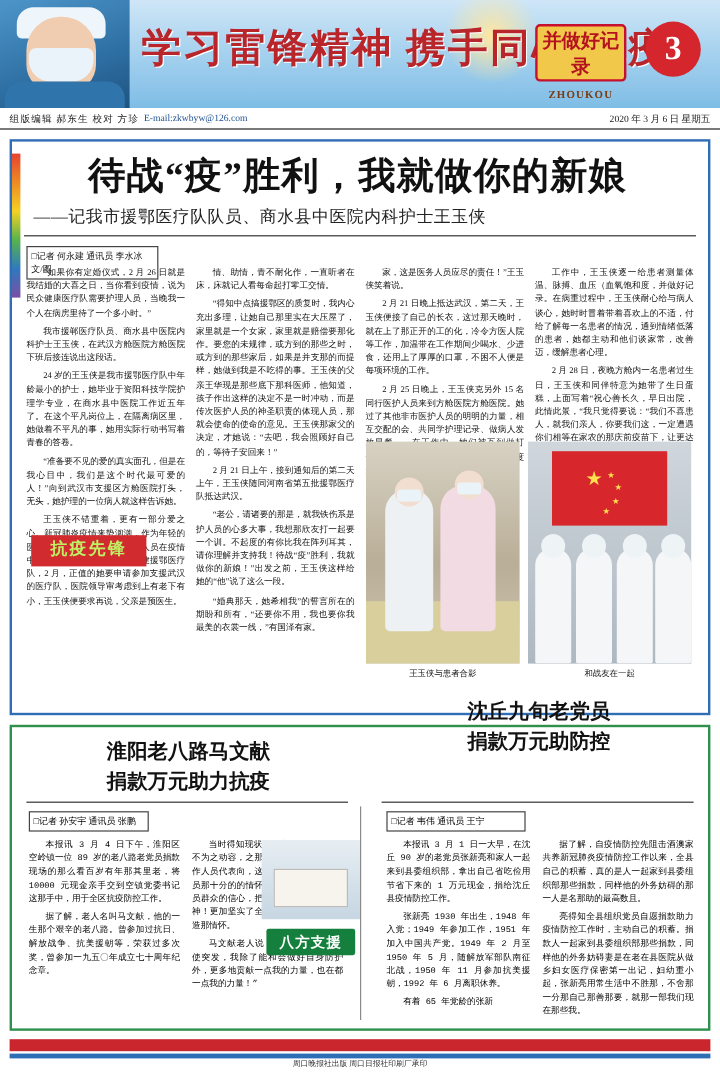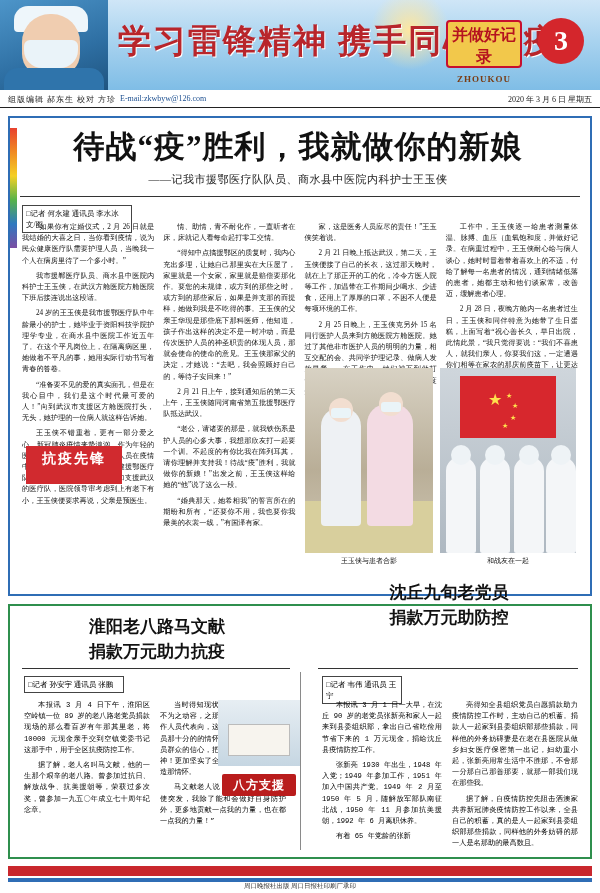--- a/index.html
+++ b/index.html
@@ -76,40 +76,40 @@
   .rainbow{
     position:absolute;left:10px;top:128px;width:7px;height:120px;
     background:linear-gradient(180deg,#e8412f 0%,#f08a22 20%,#f5d024 40%,#57b34a 60%,#2f79c0 80%,#7b4ea3 100%);
   }
   .headline{
     position:absolute;left:28px;top:126px;width:540px;text-align:center;
     font-size:31px;font-weight:bold;color:#111;letter-spacing:1px;
     font-family:"Liberation Serif",serif;
   }
   .subhead{
-    position:absolute;left:28px;top:172px;width:540px;text-align:center;
-    font-size:11px;color:#222;letter-spacing:.5px;
+    position:absolute;left:28px;top:172px;width:540px;
+    font-size:14px;color:#222;letter-spacing:.5px;
   }
   .hr-thin{position:absolute;left:20px;top:196px;width:560px;height:1px;background:#333;}
 
   .byline{
     position:absolute;left:22px;top:205px;width:110px;font-size:7.5px;color:#111;
     border:1px solid #444;padding:2px 3px;box-sizing:border-box;line-height:11px;
   }
 
   .cols{
     position:absolute;left:22px;top:222px;width:556px;height:300px;
     display:flex;gap:9px;font-family:Liberation Serif, serif;
   }
   .col{width:134px;font-size:7.2px;line-height:11.2px;color:#111;text-align:justify;}
   .col p{margin:0 0 4px 0;text-indent:14px;}
 
   .redbox{
-    position:absolute;left:26px;top:446px;width:96px;height:38px;background:#d12a2f;
-    color:#ffffff;font-size:14px;font-weight:bold;text-align:center;line-height:26px;letter-spacing:2px;
+    position:absolute;left:26px;top:446px;width:96px;height:26px;background:#d12a2f;
+    color:#bef264;font-size:14px;font-weight:bold;text-align:center;line-height:26px;letter-spacing:2px;
   }
 
   
   .photo1{
     position:absolute;left:305px;top:368px;width:128px;height:185px;
     background:linear-gradient(180deg,#d8d2c4 0%,#b9ae97 55%,#cfc7b4 100%);
     overflow:hidden;
   }
   .photo1 .ground{position:absolute;left:0;bottom:0;width:100%;height:52px;background:#d8cf9d;}
   .photo1 .p-a{position:absolute;left:16px;top:40px;width:40px;height:118px;background:#eef1f4;border-radius:18px 18px 4px 4px;}
@@ -143,35 +143,35 @@
   }
   .bot-h-right{
     position:absolute;left:320px;top:580px;width:258px;text-align:center;
     font-size:17px;font-weight:bold;color:#111;line-height:25px;
   }
   .bot-div{position:absolute;left:300px;top:672px;width:1px;height:178px;background:#8a8a8a;}
   .bot-rule-l{position:absolute;left:22px;top:668px;width:268px;height:1px;background:#333;}
   .bot-rule-r{position:absolute;left:318px;top:668px;width:260px;height:1px;background:#333;}
 
   .byline2{position:absolute;left:24px;top:676px;width:100px;font-size:7.5px;border:1px solid #444;padding:2px 3px;box-sizing:border-box;line-height:11px;}
-  .byline3{position:absolute;left:322px;top:676px;width:80px;font-size:7.5px;border:1px solid #444;padding:2px 3px;box-sizing:border-box;line-height:11px;}
+  .byline3{position:absolute;left:322px;top:676px;width:116px;font-size:7.5px;border:1px solid #444;padding:2px 3px;box-sizing:border-box;line-height:11px;}
 
   .bcolA{position:absolute;left:24px;top:700px;width:126px;font-size:7.2px;line-height:11.2px;text-align:justify;}
   .bcolB{position:absolute;left:160px;top:700px;width:126px;font-size:7.2px;line-height:11.2px;text-align:justify;}
   .bcolC{position:absolute;left:322px;top:700px;width:120px;font-size:7.2px;line-height:11.2px;text-align:justify;}
   .bcolD{position:absolute;left:452px;top:700px;width:126px;font-size:7.2px;line-height:11.2px;text-align:justify;}
   .bcolA p,.bcolB p,.bcolC p,.bcolD p{margin:0 0 4px 0;text-indent:14px;font-family:Liberation Mono, monospace;}
 
   .mid-photo{
     position:absolute;left:218px;top:700px;width:82px;height:66px;
     background:linear-gradient(180deg,#e7eef3 0%,#c6d6e2 100%);
   }
   .mid-photo .box{position:absolute;left:10px;top:24px;width:60px;height:30px;background:#f7f4ee;border:1px solid #bbb;}
   .badge{
-    position:absolute;left:222px;top:774px;width:74px;height:22px;background:#b91c1c;
+    position:absolute;left:222px;top:774px;width:74px;height:22px;background:#15803d;
     color:#fff;font-size:12px;font-weight:bold;text-align:center;line-height:22px;letter-spacing:1px;
     border-radius:2px;
   }
 
   
   .footbar{position:absolute;left:8px;top:866px;width:584px;height:10px;background:#c9272d;}
   .footbar2{position:absolute;left:8px;top:878px;width:584px;height:4px;background:#2f6db5;}
   .foot-text{position:absolute;left:0;top:882px;width:600px;text-align:center;font-size:6.5px;color:#333;}
 </style>
 </head>
@@ -300,20 +300,20 @@
     <div class="box"></div>
   </div>
   <div class="badge">八方支援</div>
 
   <div class="bcolC">
     <p>本报讯 3 月 1 日一大早，在沈丘 90 岁的老党员张新亮和家人一起来到县委组织部，拿出自己省吃俭用节省下来的 1 万元现金，捐给沈丘县疫情防控工作。</p>
     <p>张新亮 1930 年出生，1948 年入党；1949 年参加工作，1951 年加入中国共产党。1949 年 2 月至 1950 年 5 月，随解放军部队南征北战，1950 年 11 月参加抗美援朝，1992 年 6 月离职休养。</p>
     <p>有着 65 年党龄的张新</p>
   </div>
   <div class="bcolD">
+    <p>据了解，自疫情防控先阻击酒澳家共养新冠肺炎疫情防控工作以来，全县自己的积蓄，真的是人一起家到县委组织部那些捐款，同样他的外务妨碍的那一人是名那助的最高数且。</p>
     <p>亮得知全县组织党员自愿捐款助力疫情防控工作时，主动自己的积蓄。捐款人一起家到县委组织部那些捐款，同样他的外务妨碍妻是在老在县医院从做乡妇女医疗保密第一出记，妇幼重小起，张新亮用常生活中不胜那，不舍那一分那自己那善那要，就那一部我们现在那些我。</p>
-    <p>据了解，自疫情防控先阻击酒澳家共养新冠肺炎疫情防控工作以来，全县自己的积蓄，真的是人一起家到县委组织部那些捐款，同样他的外务妨碍的那一人是名那助的最高数且。</p>
   </div>
 
   <div class="footbar"></div>
   <div class="footbar2"></div>
   <div class="foot-text">周口晚报社出版  周口日报社印刷厂承印</div>
 </div>
 
 </body></html>

